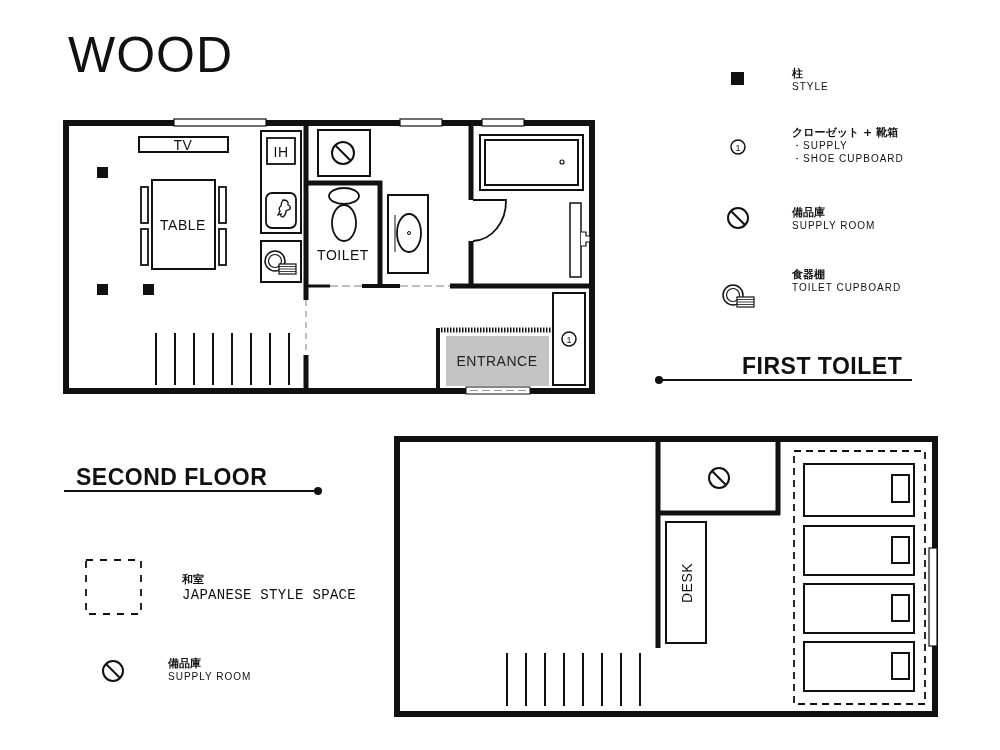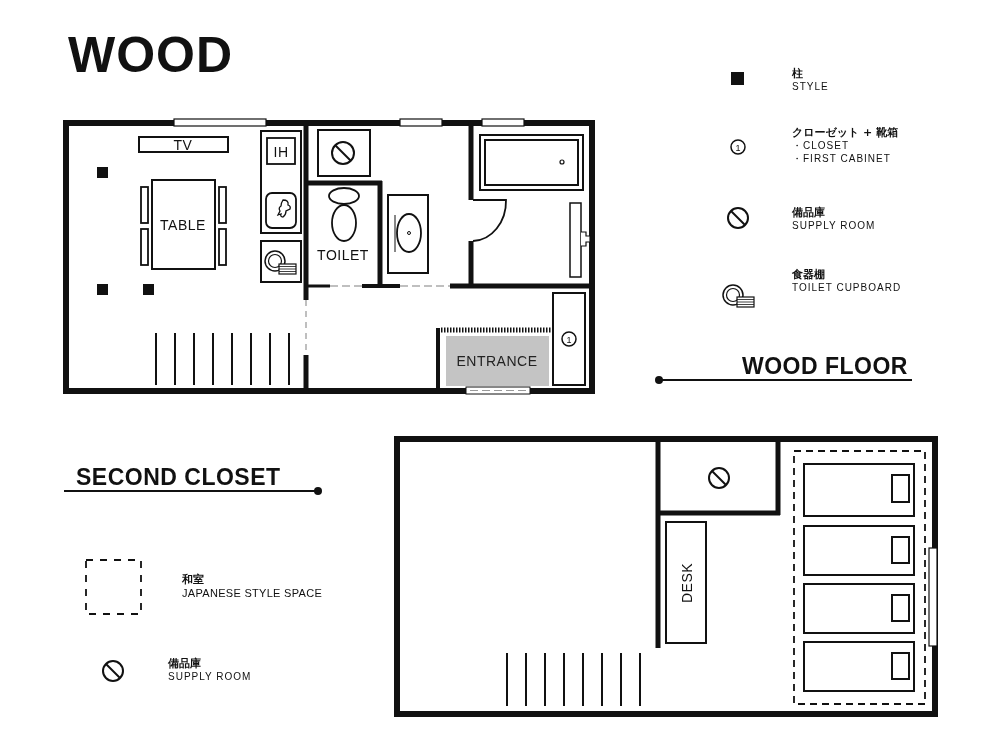--- a/index.html
+++ b/index.html
@@ -1,22 +1,22 @@
 <!DOCTYPE html>
 <html><head>
 <meta charset="utf-8">
 <style>
   html, body { margin: 0; padding: 0; background: #ffffff; }
   body { width: 1000px; height: 750px; position: relative; overflow: hidden; font-family: "Liberation Sans", "DejaVu Sans", sans-serif; color: #111; }
   .abs { position: absolute; }
-  .title { left: 68px; top: 30px; font-size: 50px; font-weight: bold; letter-spacing: 1px; line-height: 1; }
+  .title { left: 68px; top: 30px; font-size: 50px; font-weight: normal; letter-spacing: 1px; line-height: 1; }
   .floor-label { font-size: 23px; font-weight: bold; letter-spacing: 0.5px; line-height: 1; }
   .legend-jp { font-family: "DejaVu Sans", sans-serif; font-size: 11px; font-weight: bold; line-height: 1.2; }
   .legend-en { font-size: 10px; letter-spacing: 1px; line-height: 1.3; }
-  .legend-en-small { font-size: 11px; letter-spacing: 0.3px; line-height: 1.3; }
+  .legend-en-small { font-size: 14px; letter-spacing: 0.3px; line-height: 1.3; font-family: Liberation Mono, monospace; }
   svg { position: absolute; left: 0; top: 0; }
   .room-label { font-family: "Liberation Sans", sans-serif; font-size: 14px; letter-spacing: 0.5px; }
 </style>
 </head>
 <body>
 
 <div class="abs title">WOOD</div>
 
 <svg width="1000" height="750" viewBox="0 0 1000 750">
   <g fill="none" stroke="#111" stroke-linecap="butt">
@@ -189,31 +189,31 @@
   <text x="183" y="150" text-anchor="middle" class="room-label" font-size="13" fill="#111">TV</text>
   <text x="281" y="157" text-anchor="middle" class="room-label" font-size="13" fill="#111">IH</text>
   <text x="183" y="230" text-anchor="middle" class="room-label" font-size="14" fill="#111">TABLE</text>
   <text x="343" y="260" text-anchor="middle" class="room-label" font-size="14" fill="#111">TOILET</text>
   <text x="497" y="366" text-anchor="middle" class="room-label" font-size="14" fill="#222">ENTRANCE</text>
   <text x="569" y="343" text-anchor="middle" font-family="Liberation Sans, sans-serif" font-size="9" fill="#111">1</text>
   <text x="738" y="150.5" text-anchor="middle" font-family="Liberation Sans, sans-serif" font-size="9" fill="#111">1</text>
   <text x="0" y="0" transform="translate(692 583) rotate(-90)" text-anchor="middle" class="room-label" font-size="13" fill="#111">DESK</text>
 </svg>
 
-<div class="abs floor-label" style="left:742px; top:355px;">WOOD FLOOR</div>
-<div class="abs floor-label" style="left:76px; top:466px;">SECOND CLOSET</div>
+<div class="abs floor-label" style="left:742px; top:355px;">FIRST TOILET</div>
+<div class="abs floor-label" style="left:76px; top:466px;">SECOND FLOOR</div>
 
 <div class="abs" style="left:792px; top:67px;">
   <div class="legend-jp">柱</div>
   <div class="legend-en">STYLE</div>
 </div>
 <div class="abs" style="left:792px; top:126px;">
   <div class="legend-jp">クローゼット + 靴箱</div>
-  <div class="legend-en">・CLOSET</div>
-  <div class="legend-en">・FIRST CABINET</div>
+  <div class="legend-en">・SUPPLY</div>
+  <div class="legend-en">・SHOE CUPBOARD</div>
 </div>
 <div class="abs" style="left:792px; top:206px;">
   <div class="legend-jp">備品庫</div>
   <div class="legend-en">SUPPLY ROOM</div>
 </div>
 <div class="abs" style="left:792px; top:268px;">
   <div class="legend-jp">食器棚</div>
   <div class="legend-en">TOILET CUPBOARD</div>
 </div>
 

